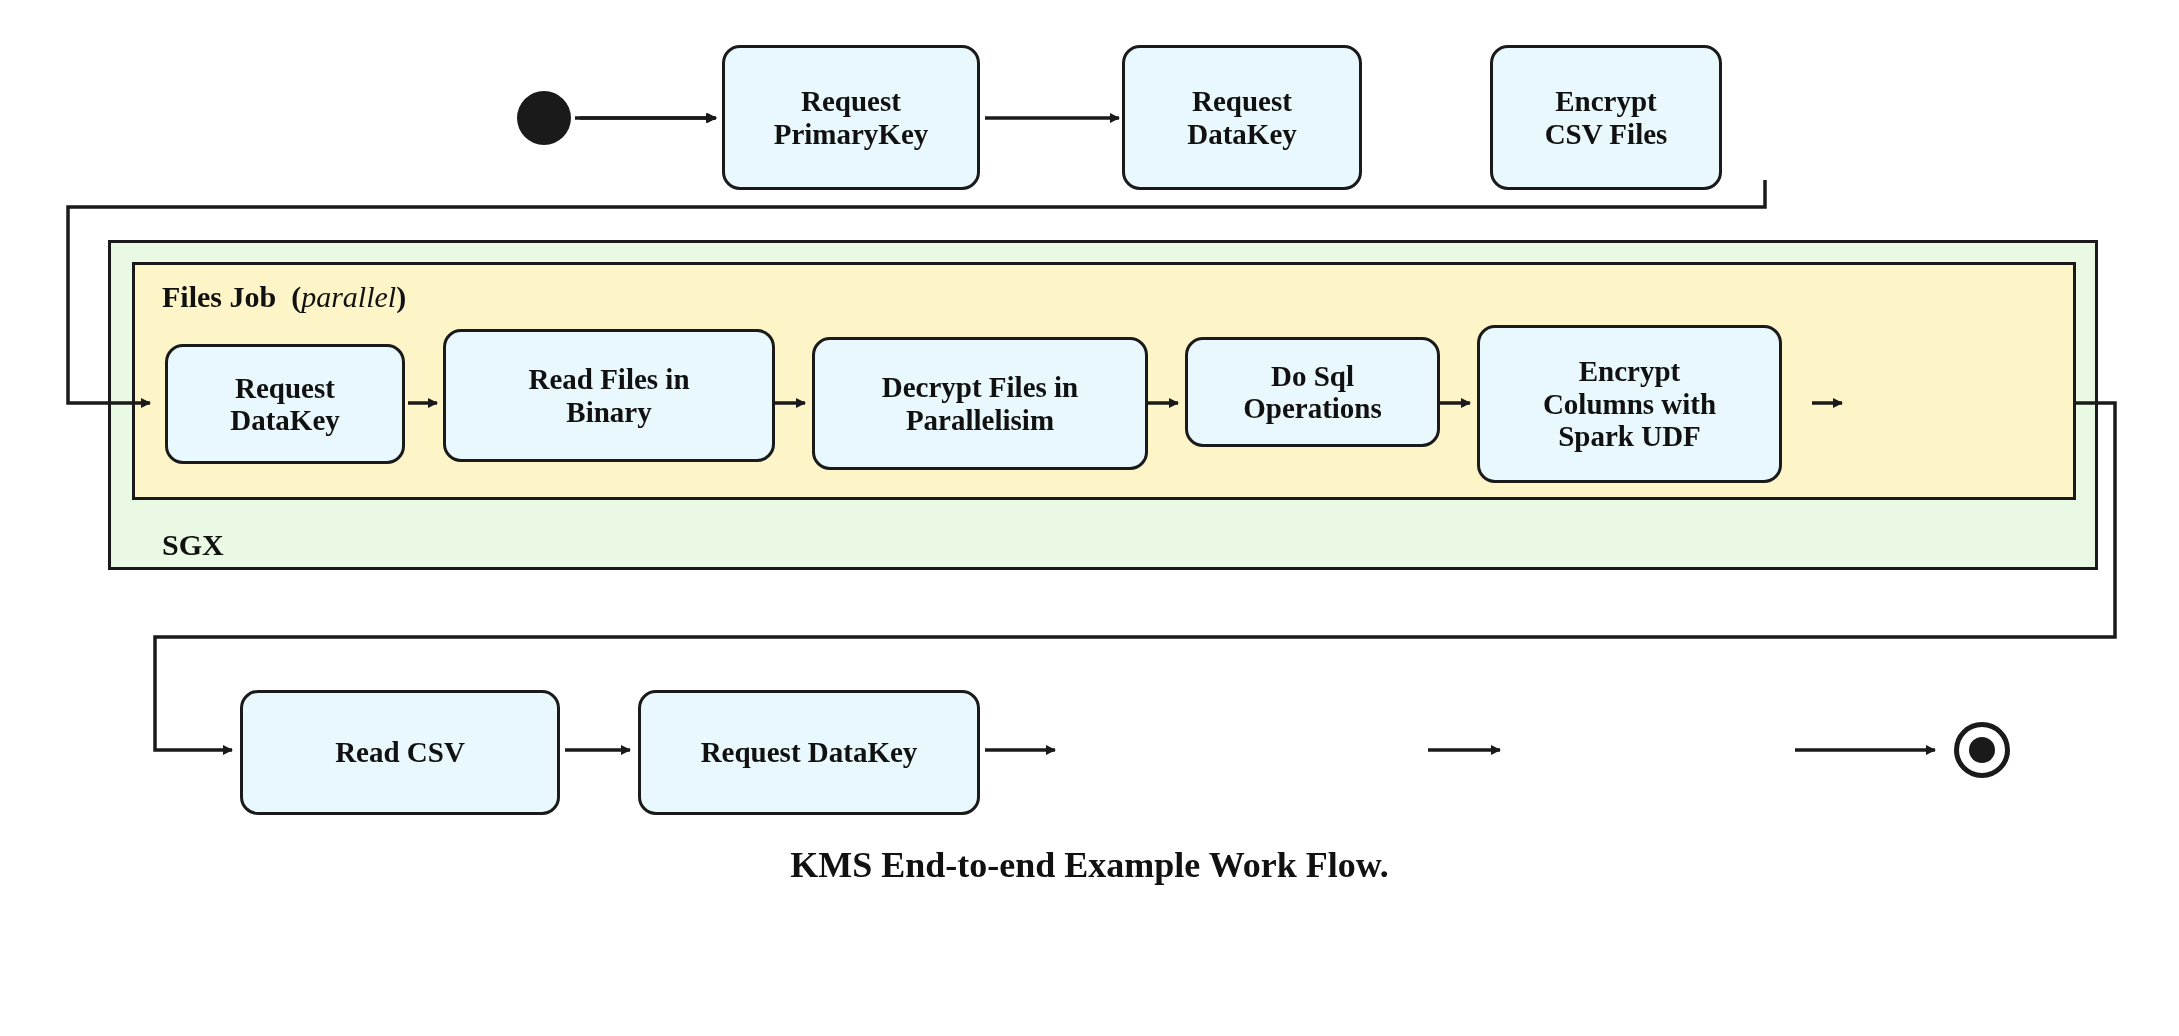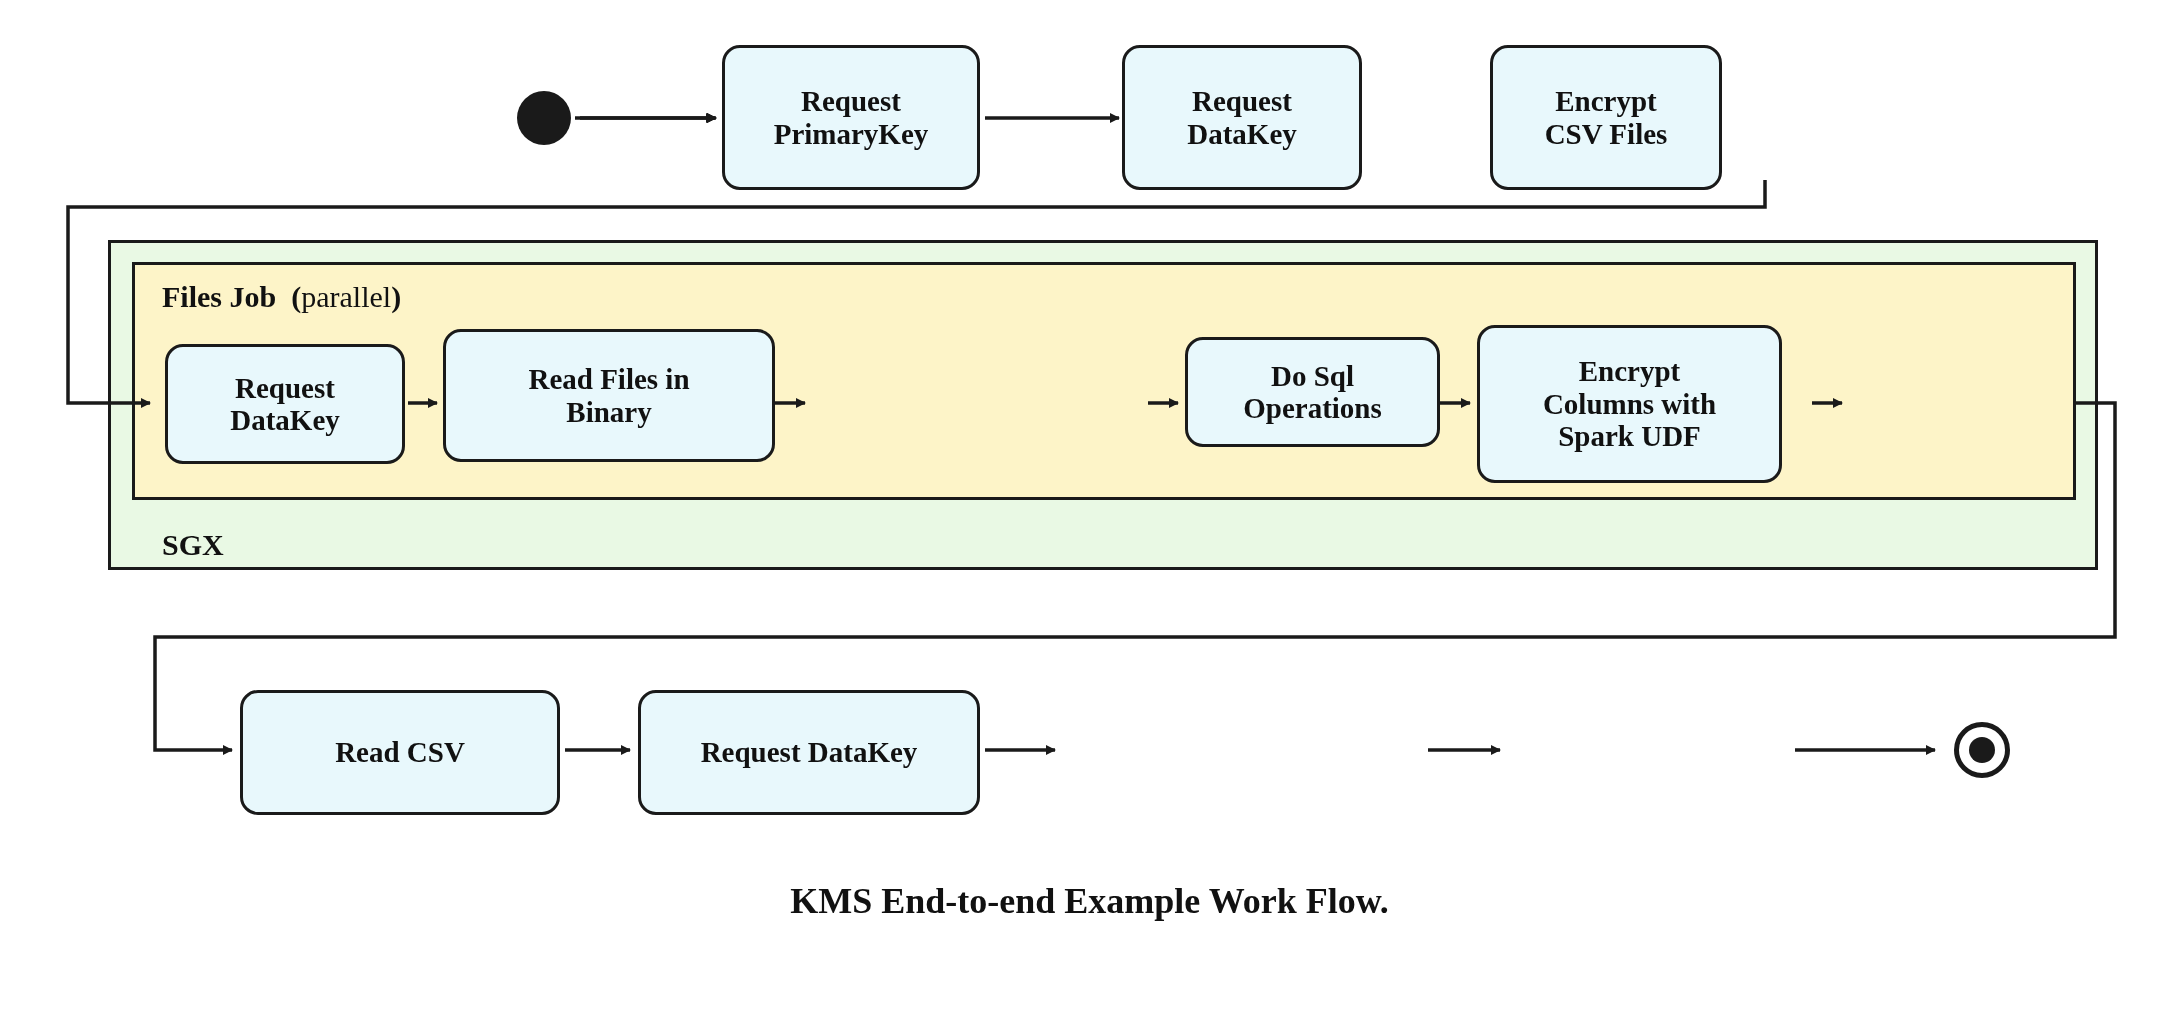--- a/index.html
+++ b/index.html
@@ -102,27 +102,28 @@
     border: 3px solid #1a1a1a;
   }
 
   .box-label {
     position: absolute;
     font-weight: bold;
     font-size: 30px;
     color: #111111;
   }
   .box-label .ital {
+    font-style: italic;
     font-weight: normal;
   }
 
   .caption {
     position: absolute;
     left: 0;
-    top: 880px;
+    top: 844px;
     width: 2179px;
     text-align: center;
     font-weight: bold;
     font-size: 36px;
     color: #111111;
   }
 </style>
 </head>
 <body>
 
@@ -177,20 +178,22 @@
 PrimaryKey</div>
   <div class="node" style="left:1122px; top:45px; width:240px; height:145px;">Request
 DataKey</div>
   <div class="node" style="left:1490px; top:45px; width:232px; height:145px;">Encrypt
 CSV Files</div>
 
   <div class="node" style="left:165px; top:344px; width:240px; height:120px;">Request
 DataKey</div>
   <div class="node" style="left:443px; top:329px; width:332px; height:133px;">Read Files in
 Binary</div>
+  <div class="node" style="left:812px; top:337px; width:336px; height:133px;">Decrypt Files in
+Parallelisim</div>
   <div class="node" style="left:1185px; top:337px; width:255px; height:110px;">Do Sql
 Operations</div>
   <div class="node" style="left:1477px; top:325px; width:305px; height:158px;">Encrypt
 Columns with
 Spark UDF</div>
 
   <div class="node" style="left:240px; top:690px; width:320px; height:125px;">Read CSV</div>
   <div class="node" style="left:638px; top:690px; width:342px; height:125px;">Request DataKey</div>
 
   <div class="caption">KMS End-to-end Example Work Flow.</div>

